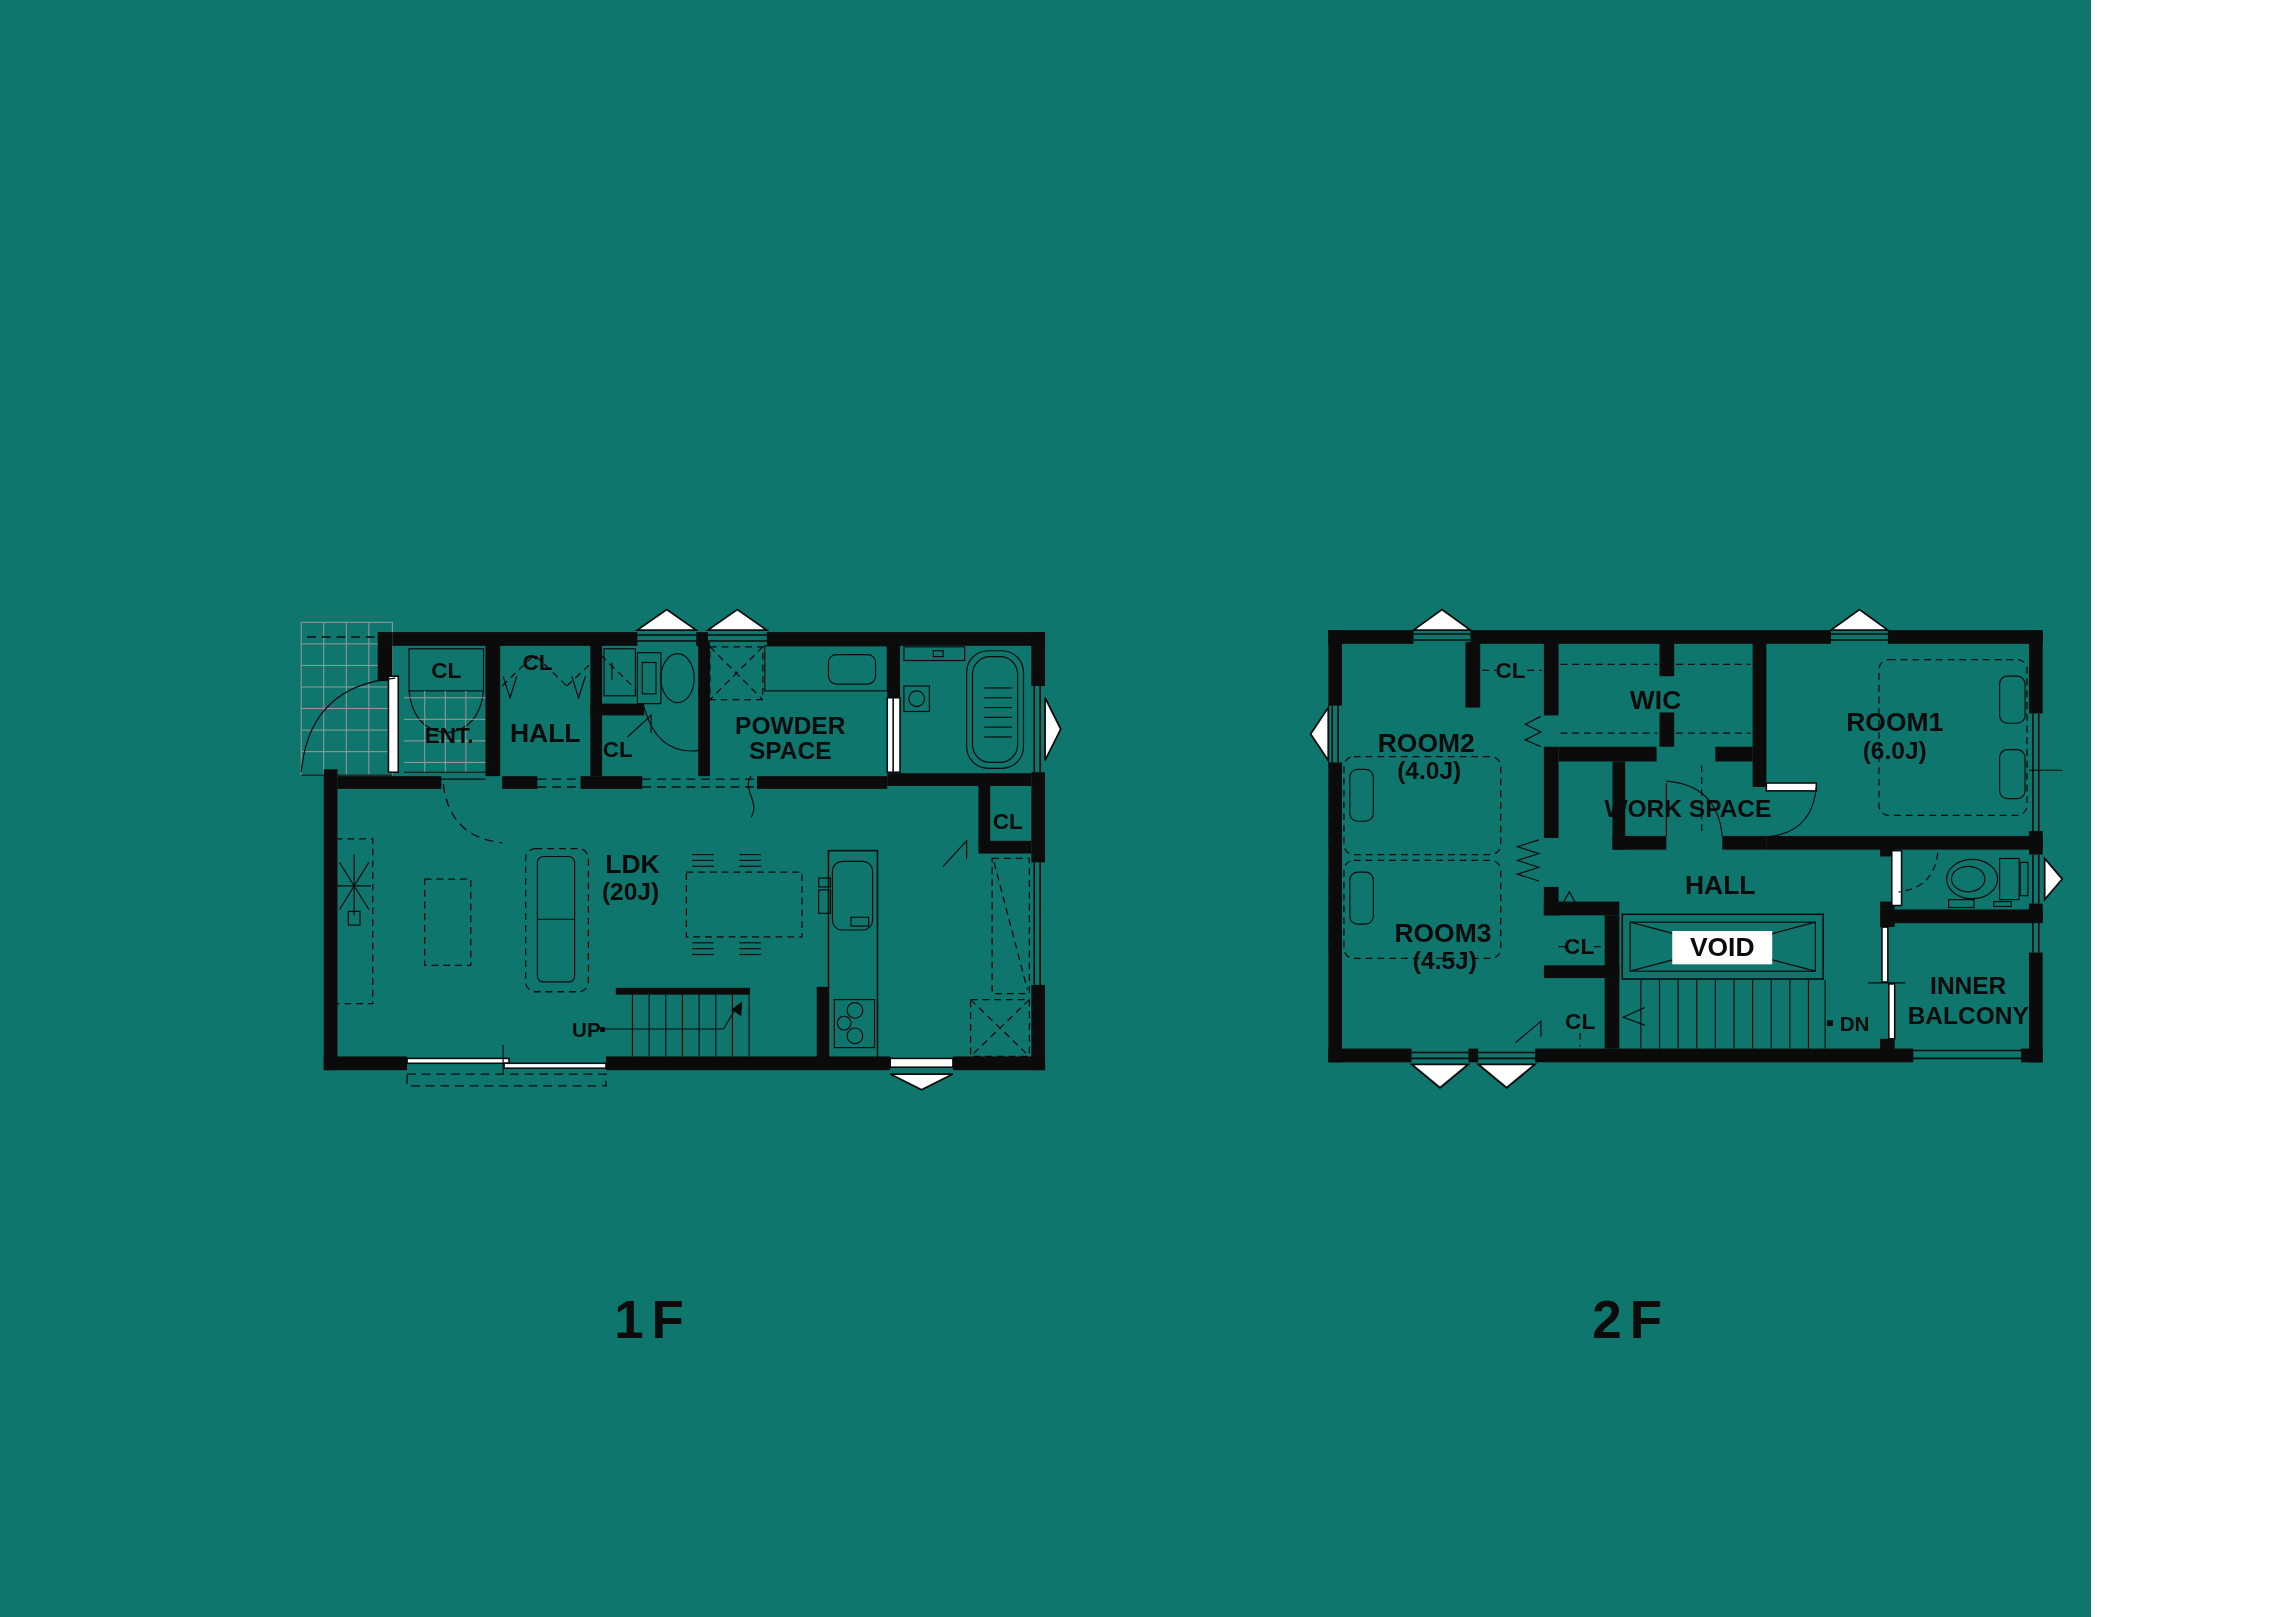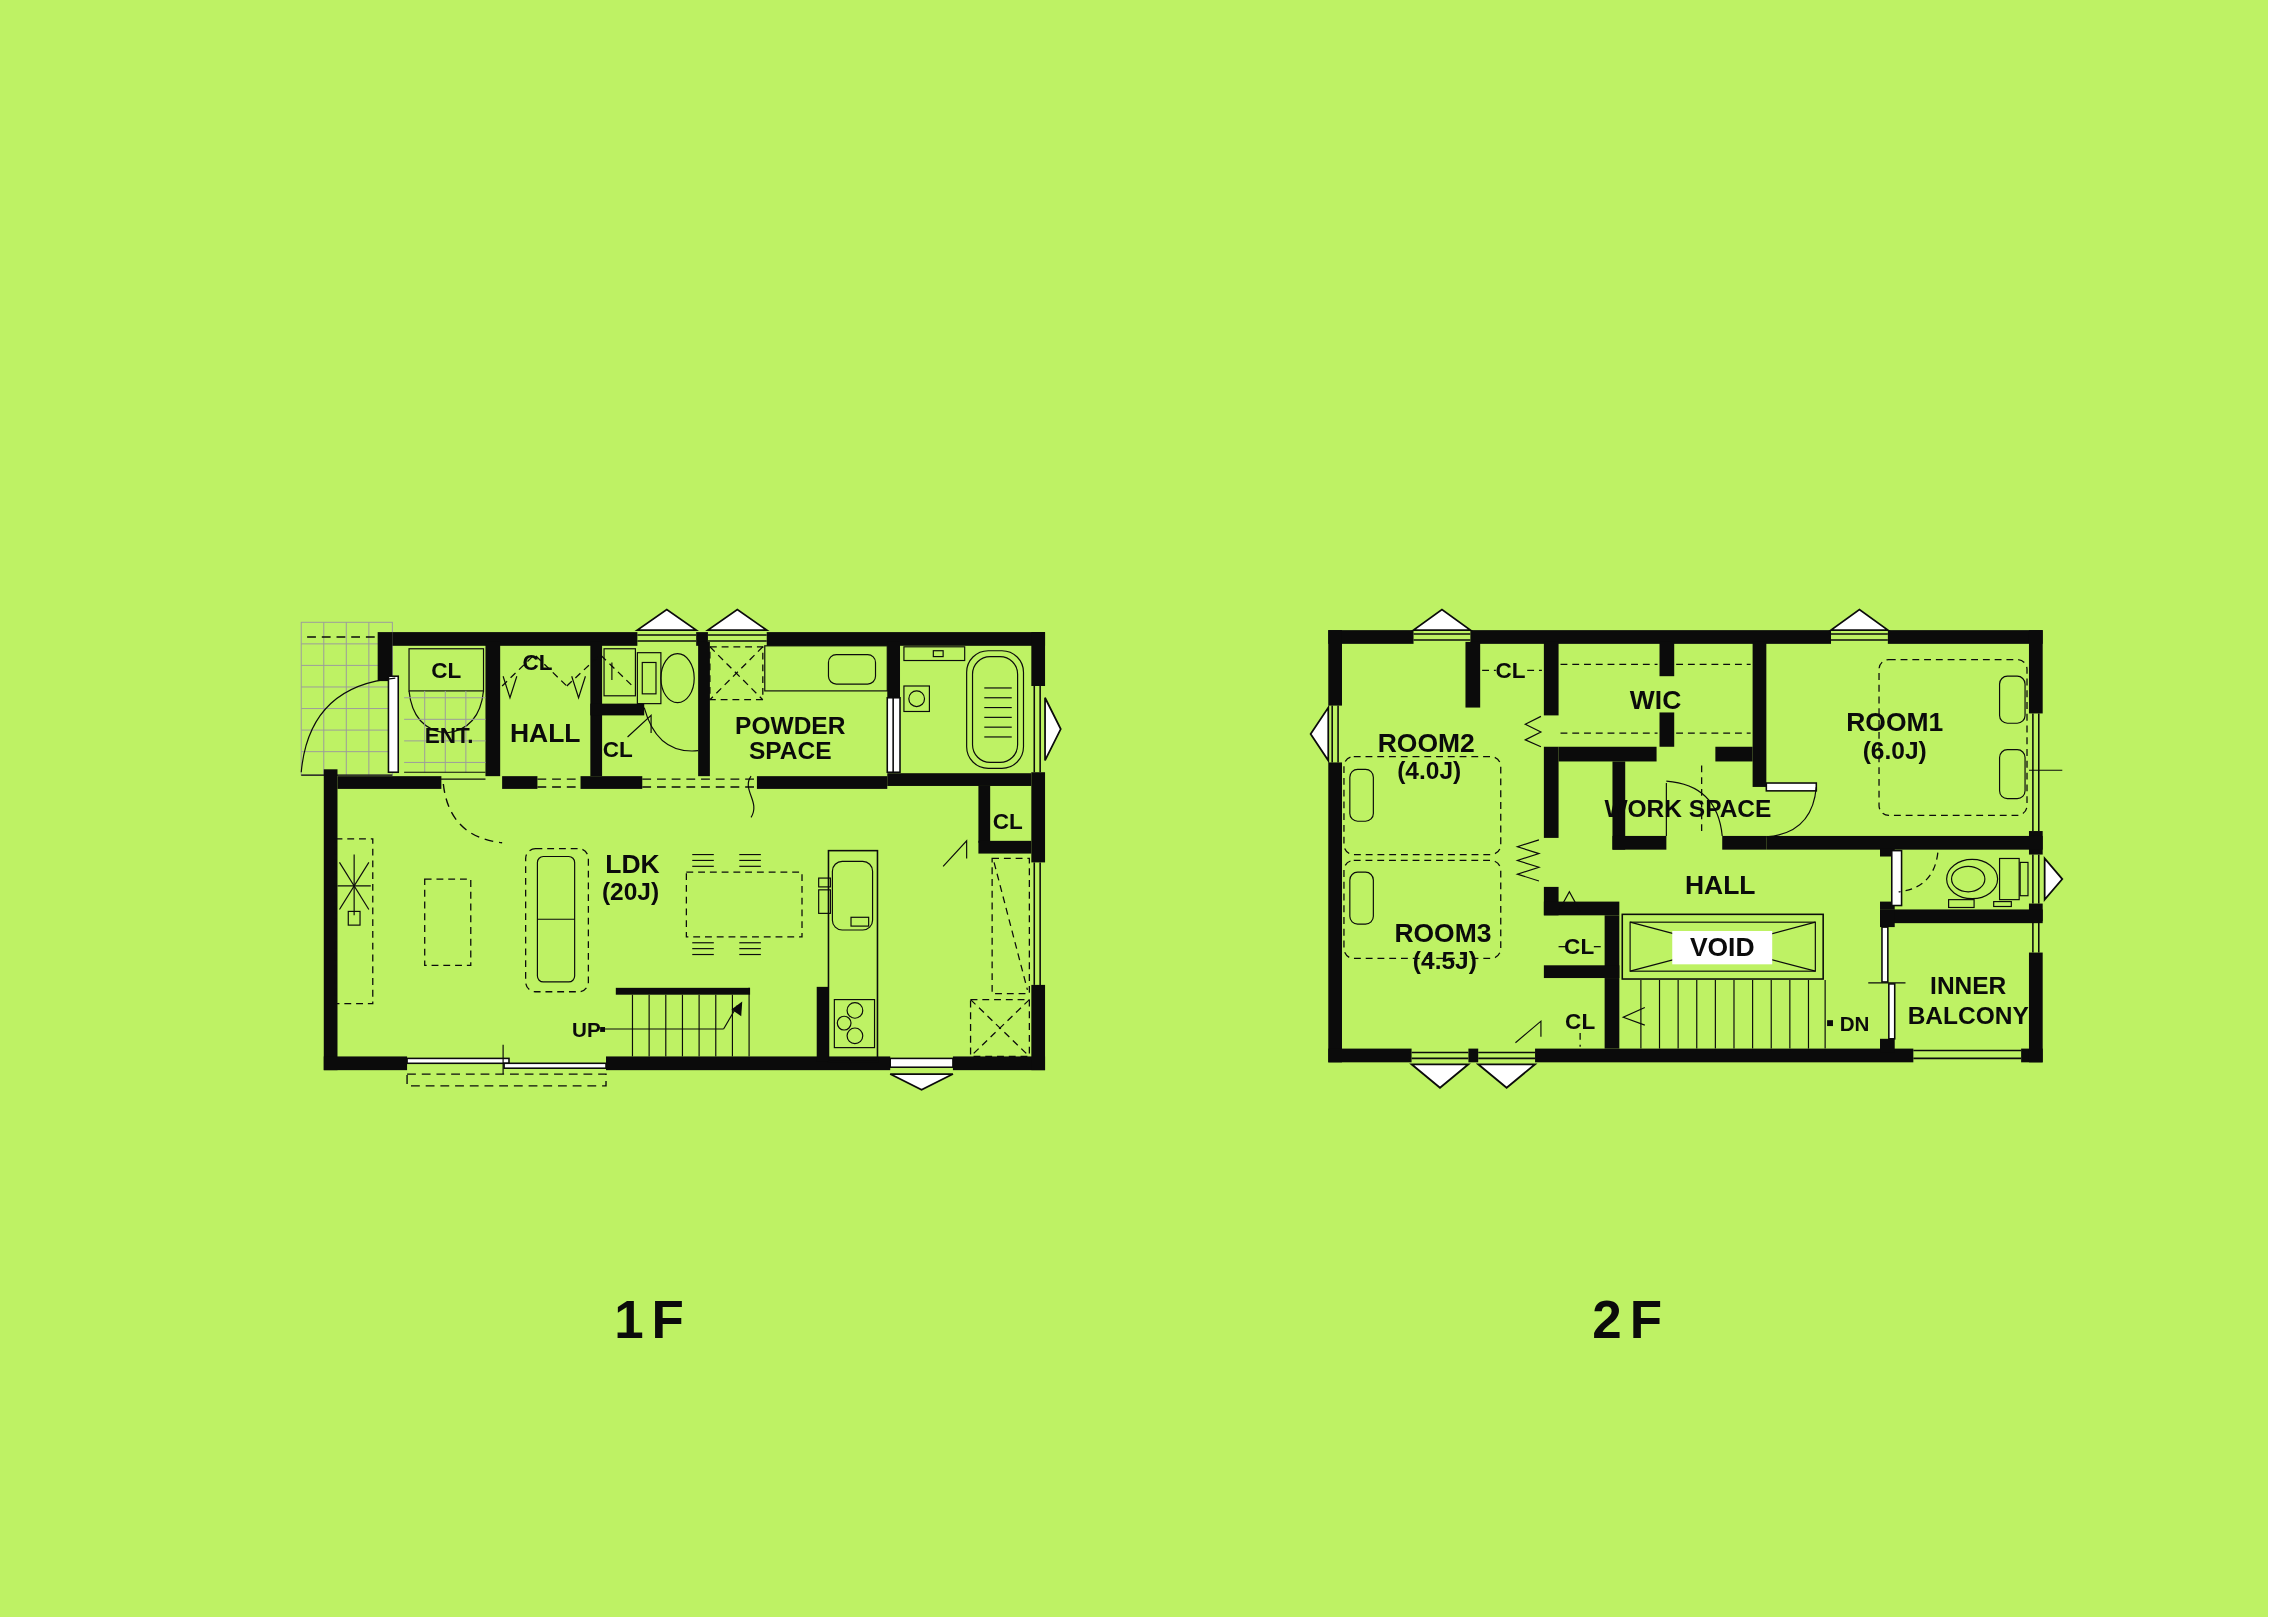--- a/index.html
+++ b/index.html
@@ -1,16 +1,16 @@
 <!DOCTYPE html>
 <html><head>
 <meta charset="utf-8">
 <style>
   html,body{margin:0;padding:0;background:#ffffff;}
-  .canvas{position:relative;width:2268px;height:1617px;background:#bef264;overflow:hidden;}
+  .canvas{position:relative;width:2091px;height:1617px;background:#0f766e;overflow:hidden;}
   svg{display:block;}
   .w   {fill:#0b0b0b;stroke:none;}
   .ln  {fill:none;stroke:#0b0b0b;stroke-width:1.6;}
   .ln1 {fill:none;stroke:#0b0b0b;stroke-width:1.2;}
   .wt  {fill:#ffffff;stroke:#0b0b0b;stroke-width:1.6;}
   .tri {fill:#ffffff;stroke:#0b0b0b;stroke-width:1.8;}
   .dash{fill:none;stroke:#0b0b0b;stroke-width:1.4;stroke-dasharray:9 6;}
   .dashf{fill:none;stroke:#0b0b0b;stroke-width:1.3;stroke-dasharray:7 5;}
   .grid{stroke:#9c9c9c;stroke-width:1;fill:none;}
   .lbl,.lbl-m,.lbl-s,.lbl-xs,.cap{

